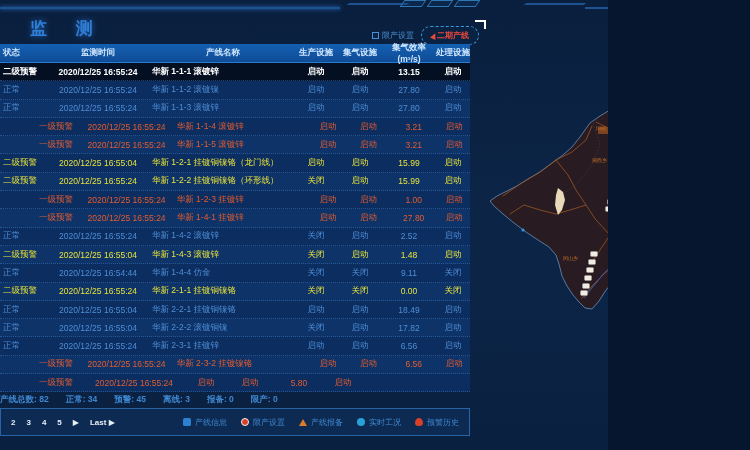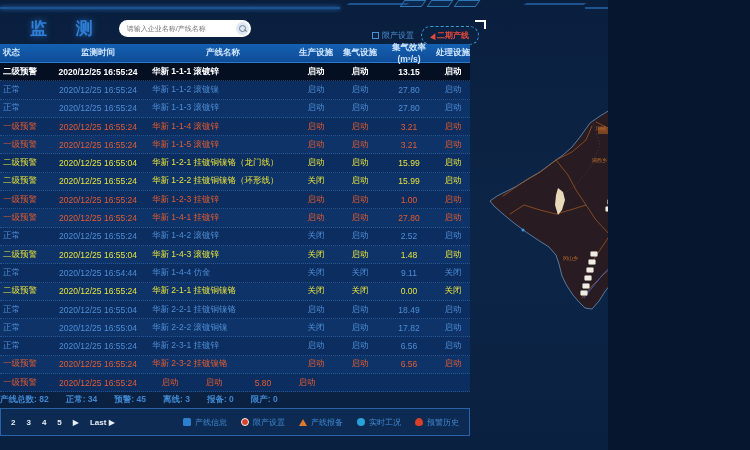--- a/index.html
+++ b/index.html
@@ -39,21 +39,21 @@
        border-bottom:1px dotted rgba(70,130,200,.45);background:#0e3368;cursor:pointer;}
   .row:nth-child(even){background:#0c2d5f;}
   .c1{width:48px;padding-left:3px;}
   .c2{width:100px;text-align:center;}
   .c3{width:146px;padding-left:4px;}
   .c4{width:44px;text-align:center;}
   .c5{width:44px;text-align:center;}
   .c6{width:54px;text-align:center;}
   .c7{width:34px;text-align:center;}
   .normal{color:#4e8ed6;}
-  .l1{color:#e65c2e;}
+  .l1{color:#e65c2e;padding-left:36px;}
   .l2{color:#e8e23a;}
   .sel{color:#ffffff;font-weight:bold;background:#050f22 !important;}
 
   
   .summary{position:absolute;left:0;top:392px;width:470px;height:16px;display:flex;align-items:center;
            gap:17px;font-size:8.5px;color:#3f87d0;font-weight:bold;white-space:nowrap;}
   .footbar{position:absolute;left:0;top:408px;width:470px;height:28px;border:1px solid #2a62a8;background:#0d2b52;
            display:flex;align-items:center;justify-content:space-between;padding:0 10px;}
   .pages{display:flex;align-items:center;gap:11px;color:#e8eef6;font-size:8px;font-weight:bold;}
   .pg{cursor:pointer;}
@@ -87,24 +87,20 @@
     <div class="tl tl-right"></div>
     <div class="diag" style="left:348px;"></div>
     <div class="diag" style="left:525px;"></div>
     <div class="para" style="left:402px;"></div>
     <div class="para" style="left:429px;"></div>
     <div class="para" style="left:456px;"></div>
   </div>
 
   <div class="hdr">
     <div class="title">监 测</div>
-    <div class="search">
-      <input placeholder="请输入企业名称/产线名称" style="">
-      <span class="mag"></span>
-    </div>
     <div class="phase">
       <span class="phase1">
         <span class="chk"></span>
         <span>限产设置</span>
       </span>
       <span class="phase2">
         <span class="flag"></span>
         <span>二期产线</span>
         <span class="corner"></span>
       </span>

